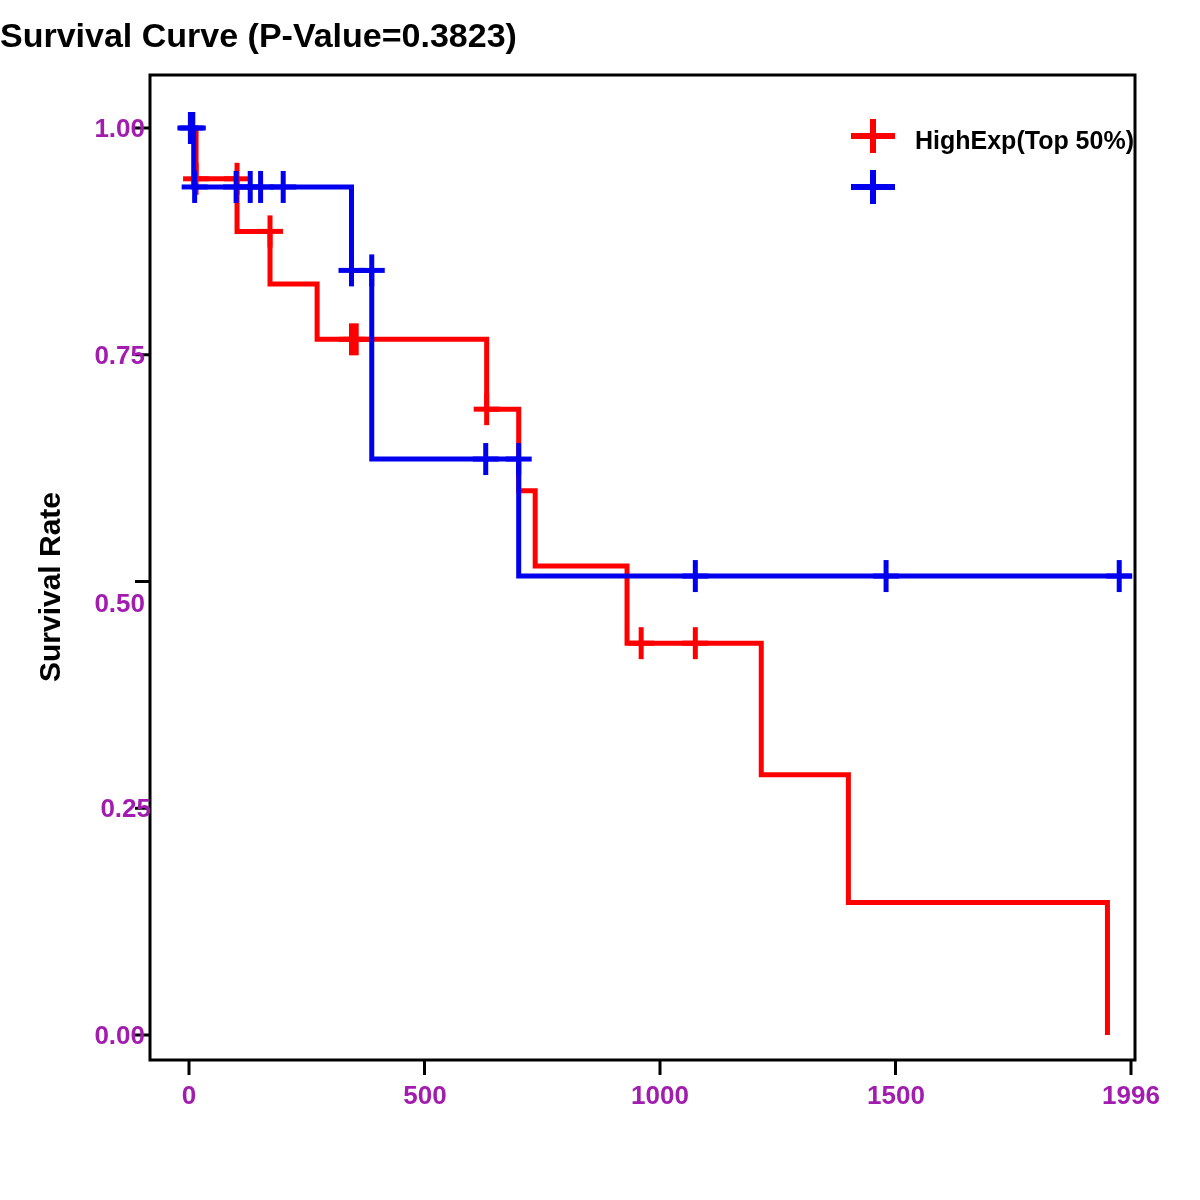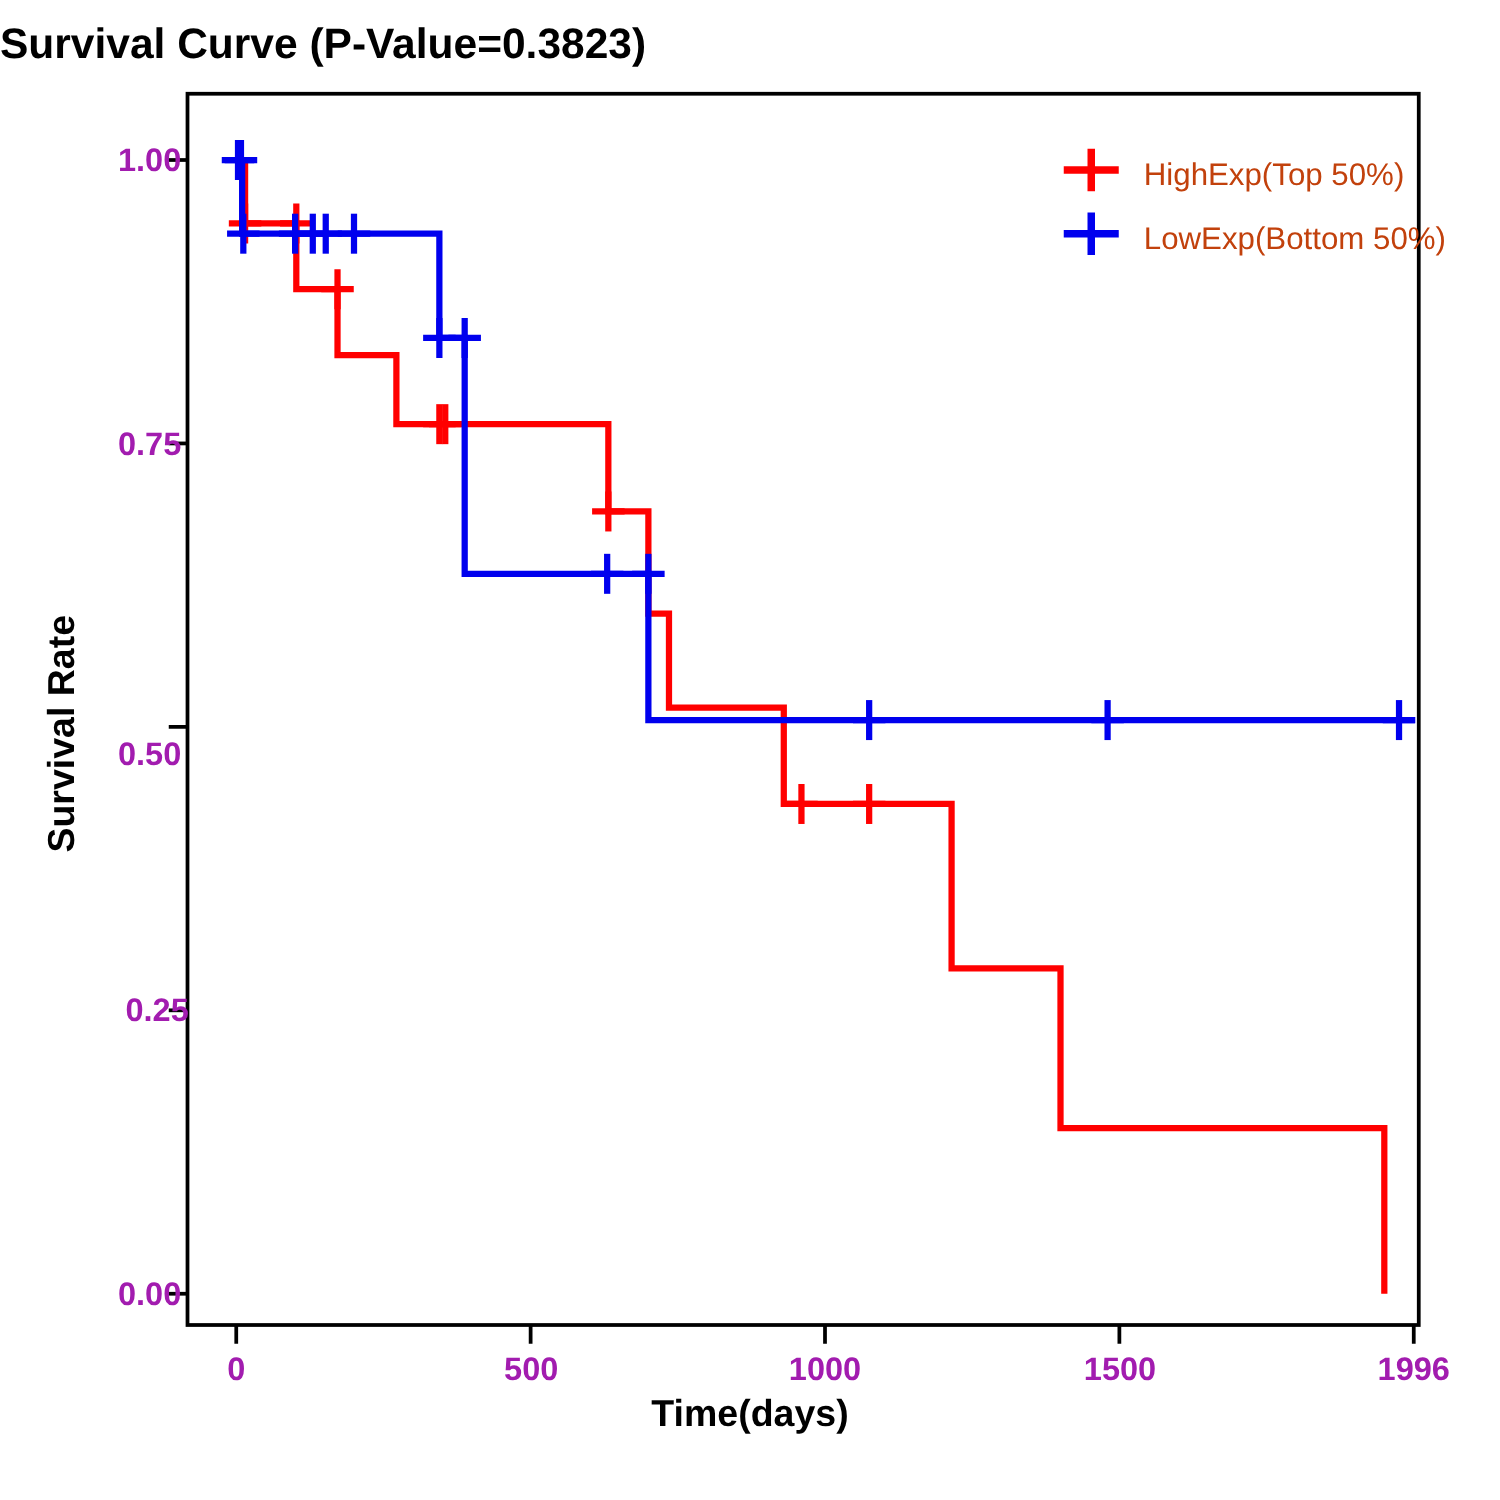--- a/index.html
+++ b/index.html
@@ -45,22 +45,22 @@
     font-weight:bold;
     color:#a21caf;
     white-space:nowrap;
   }
   .ytick-label{ text-align:right; width:90px; }
   .xtick-label{ text-align:center; width:120px; }
 
   .legend-label{
     position:absolute;
     font-size:25px;
-    font-weight:normal;
-    color:#c2410c;
+    font-weight:bold;
+    color:#000000;
     white-space:nowrap;
   }
 </style>
 </head>
 <body>
 
 <div id="root">
 
   <div id="chart-title">Survival Curve (P-Value=0.3823)</div>
 
@@ -144,19 +144,17 @@
   <div class="tick-label ytick-label" style="left:55px;top:588px;">0.50</div>
   <div class="tick-label ytick-label" style="left:61px;top:793px;">0.25</div>
   <div class="tick-label ytick-label" style="left:55px;top:1020px;">0.00</div>
 
   <div class="tick-label xtick-label" style="left:129px;top:1080px;">0</div>
   <div class="tick-label xtick-label" style="left:365px;top:1080px;text-align:center;">500</div>
   <div class="tick-label xtick-label" style="left:600px;top:1080px;text-align:center;">1000</div>
   <div class="tick-label xtick-label" style="left:836px;top:1080px;">1500</div>
   <div class="tick-label xtick-label" style="left:1071px;top:1080px;">1996</div>
 
-  <div class="axis-label" id="x-axis-label">Time(days)</div>
   <div class="axis-label" id="y-axis-label">Survival Rate</div>
 
   <div class="legend-label" style="left:915px;top:126px;">HighExp(Top 50%)</div>
-  <div class="legend-label" style="left:915px;top:177px;">LowExp(Bottom 50%)</div>
 
 </div>
 
 </body></html>

